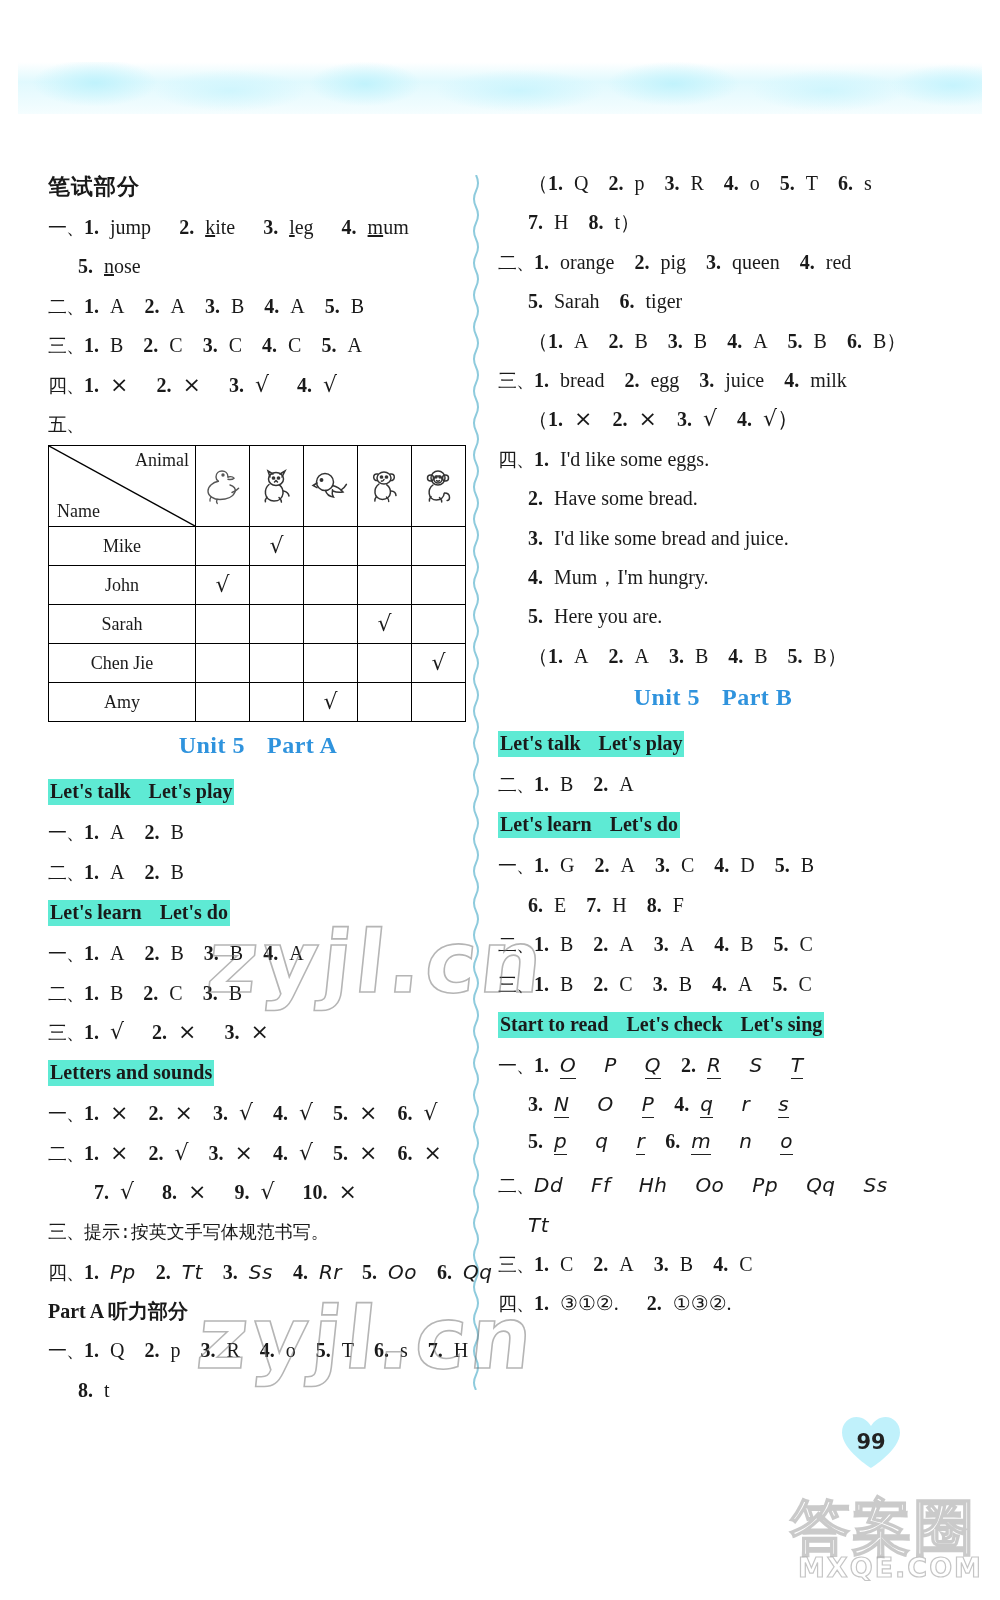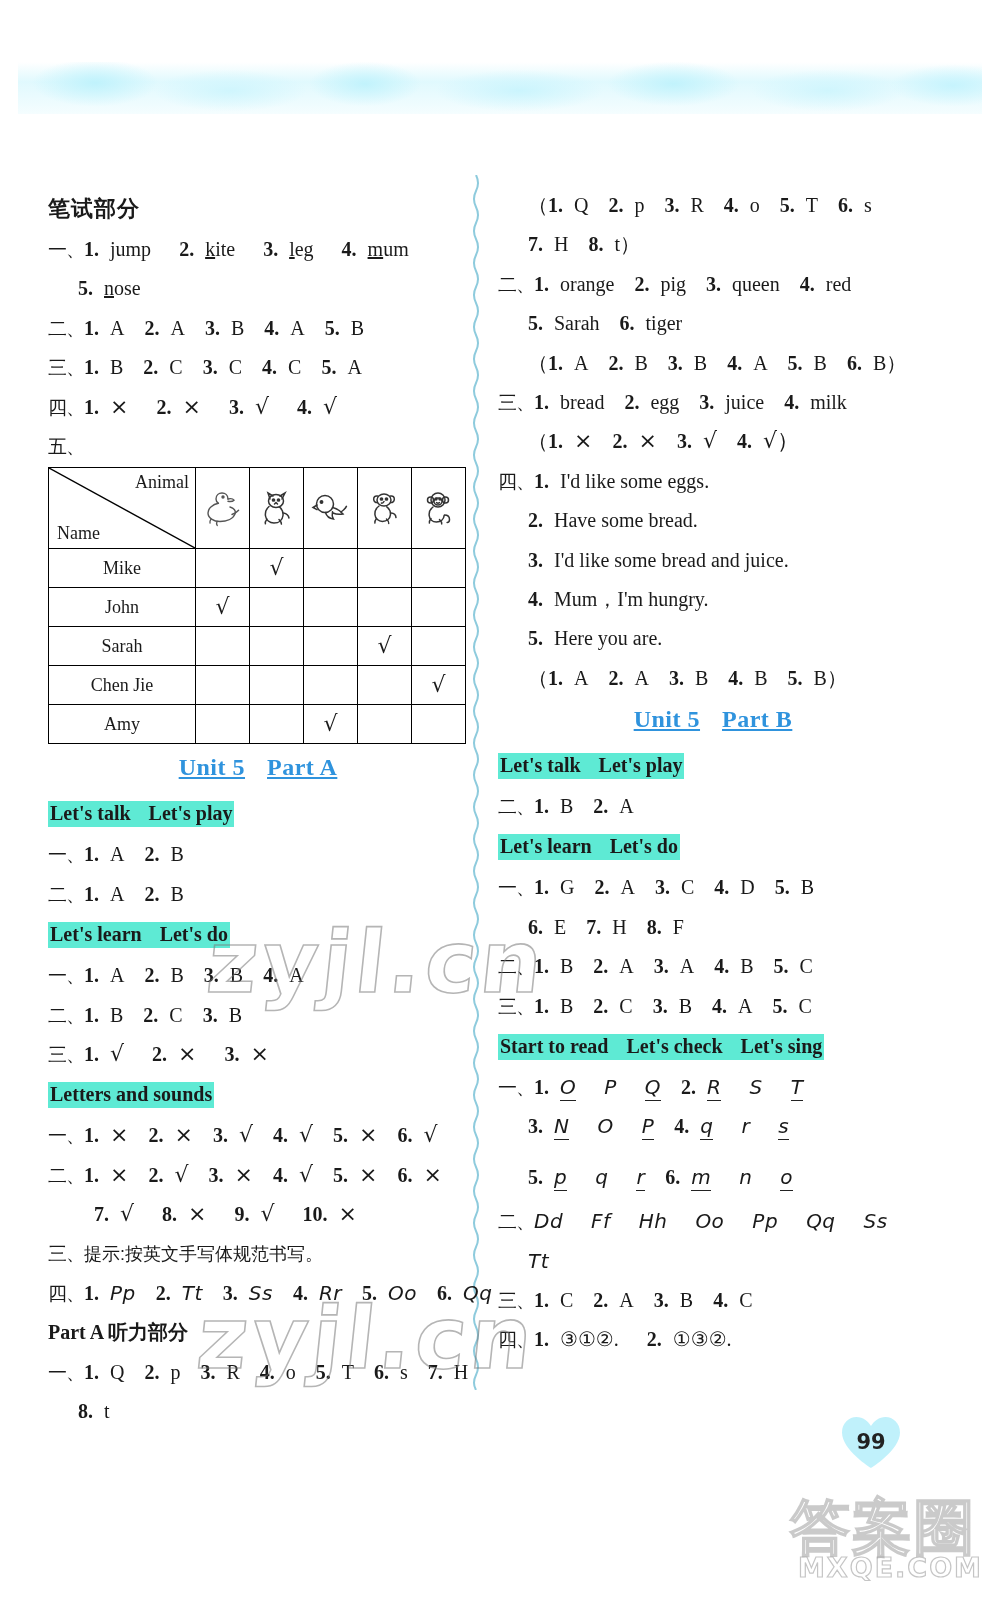--- a/index.html
+++ b/index.html
@@ -38,21 +38,21 @@
   
   .page {
     position: absolute;
     top: 0; left: 0;
     width: 1000px;
     height: 1600px;
   }
 
   .col {
     position: absolute;
-    top: 194px;
+    top: 172px;
   }
   .col-left  { left: 48px;  width: 420px; }
   .col-right { left: 498px; width: 430px; }
 
   
   .divider {
     position: absolute;
     left: 470px;
     top: 175px;
     width: 12px;
@@ -94,21 +94,20 @@
 
   
   .unit-head {
     color: #2f93dd;
     font-family: "Liberation Serif", serif;
     font-weight: bold;
     font-size: 24px;
     text-align: center;
     margin: 6px 0 20px 0;
     letter-spacing: .5px;
-    text-decoration: underline;
   }
   .unit-head .gap { display: inline-block; width: 22px; }
 
   
   .sec-head {
     display: inline-block;
     background: #5eead4;
     font-family: "Liberation Serif", serif;
     font-weight: bold;
     font-size: 20px;
@@ -419,21 +418,21 @@
     <div class="line">
       <span class="nlabel">一、</span><span class="num">1.</span><span class="sp"></span><span class="tick">×</span><span class="sp-l"></span><span class="num">2.</span><span class="sp"></span><span class="tick">×</span><span class="sp-l"></span><span class="num">3.</span><span class="sp"></span><span class="tick">√</span><span class="sp-l"></span><span class="num">4.</span><span class="sp"></span><span class="tick">√</span><span class="sp-l"></span><span class="num">5.</span><span class="sp"></span><span class="tick">×</span><span class="sp-l"></span><span class="num">6.</span><span class="sp"></span><span class="tick">√</span>
     </div>
     <div class="line">
       <span class="nlabel">二、</span><span class="num">1.</span><span class="sp"></span><span class="tick">×</span><span class="sp-l"></span><span class="num">2.</span><span class="sp"></span><span class="tick">√</span><span class="sp-l"></span><span class="num">3.</span><span class="sp"></span><span class="tick">×</span><span class="sp-l"></span><span class="num">4.</span><span class="sp"></span><span class="tick">√</span><span class="sp-l"></span><span class="num">5.</span><span class="sp"></span><span class="tick">×</span><span class="sp-l"></span><span class="num">6.</span><span class="sp"></span><span class="tick">×</span>
     </div>
     <div class="line cont2">
       <span class="num">7.</span><span class="sp"></span><span class="tick">√</span><span class="sp-xl"></span><span class="num">8.</span><span class="sp"></span><span class="tick">×</span><span class="sp-xl"></span><span class="num">9.</span><span class="sp"></span><span class="tick">√</span><span class="sp-xl"></span><span class="num">10.</span><span class="sp"></span><span class="tick">×</span>
     </div>
     <div class="line">
-      <span class="nlabel">三、</span><span style="font-family:Liberation Sans, sans-serif;font-size:18px">提示:按英文手写体规范书写。</span>
+      <span class="nlabel">三、</span><span style="font-family:Liberation Mono, monospace;font-size:18px">提示:按英文手写体规范书写。</span>
     </div>
     <div class="line">
       <span class="nlabel">四、</span><span class="num">1.</span><span class="sp"></span><span class="hand">Pp</span><span class="sp-l"></span><span class="num">2.</span><span class="sp"></span><span class="hand">Tt</span><span class="sp-l"></span><span class="num">3.</span><span class="sp"></span><span class="hand">Ss</span><span class="sp-l"></span><span class="num">4.</span><span class="sp"></span><span class="hand">Rr</span><span class="sp-l"></span><span class="num">5.</span><span class="sp"></span><span class="hand">Oo</span><span class="sp-l"></span><span class="num">6.</span><span class="sp"></span><span class="hand">Qq</span>
     </div>
 
     <div class="line" style="font-weight:bold;font-family:'Liberation Serif',serif;font-size:20px">
       <span>Part A 听力部分</span>
     </div>
     <div class="line">
       <span class="nlabel">一、</span><span class="num">1.</span><span class="sp"></span><span class="ans">Q</span><span class="sp-l"></span><span class="num">2.</span><span class="sp"></span><span class="ans">p</span><span class="sp-l"></span><span class="num">3.</span><span class="sp"></span><span class="ans">R</span><span class="sp-l"></span><span class="num">4.</span><span class="sp"></span><span class="ans">o</span><span class="sp-l"></span><span class="num">5.</span><span class="sp"></span><span class="ans">T</span><span class="sp-l"></span><span class="num">6.</span><span class="sp"></span><span class="ans">s</span><span class="sp-l"></span><span class="num">7.</span><span class="sp"></span><span class="ans">H</span>
@@ -511,21 +510,21 @@
     </div>
     <div class="line">
       <span class="nlabel">三、</span><span class="num">1.</span><span class="sp"></span><span class="ans">B</span><span class="sp-l"></span><span class="num">2.</span><span class="sp"></span><span class="ans">C</span><span class="sp-l"></span><span class="num">3.</span><span class="sp"></span><span class="ans">B</span><span class="sp-l"></span><span class="num">4.</span><span class="sp"></span><span class="ans">A</span><span class="sp-l"></span><span class="num">5.</span><span class="sp"></span><span class="ans">C</span>
     </div>
 
     <div><span class="sec-head"><span>Start to read</span><span class="gap"></span><span>Let's check</span><span class="gap"></span><span>Let's sing</span></span></div>
 
     <div class="line" style="">
       <span class="nlabel">一、</span><span class="num">1.</span><span class="sp"></span><span class="hand hand-u">O</span><span class="sp-xl"></span><span class="hand">P</span><span class="sp-xl"></span><span class="hand hand-u">Q</span><span class="sp-l"></span><span class="num">2.</span><span class="sp"></span><span class="hand hand-u">R</span><span class="sp-xl"></span><span class="hand">S</span><span class="sp-xl"></span><span class="hand hand-u">T</span>
     </div>
-    <div class="line cont" style="margin-bottom:28px">
+    <div class="line cont" style="margin-bottom:14px">
       <span class="num">3.</span><span class="sp"></span><span class="hand hand-u">N</span><span class="sp-xl"></span><span class="hand">O</span><span class="sp-xl"></span><span class="hand hand-u">P</span><span class="sp-l"></span><span class="num">4.</span><span class="sp"></span><span class="hand hand-u">q</span><span class="sp-xl"></span><span class="hand">r</span><span class="sp-xl"></span><span class="hand hand-u">s</span>
     </div>
     <div class="line cont" style="margin-bottom:22px">
       <span class="num">5.</span><span class="sp"></span><span class="hand hand-u">p</span><span class="sp-xl"></span><span class="hand">q</span><span class="sp-xl"></span><span class="hand hand-u">r</span><span class="sp-l"></span><span class="num">6.</span><span class="sp"></span><span class="hand hand-u">m</span><span class="sp-xl"></span><span class="hand">n</span><span class="sp-xl"></span><span class="hand hand-u">o</span>
     </div>
 
     <div class="line">
       <span class="nlabel">二、</span><span class="hand">Dd</span><span class="sp-xl"></span><span class="hand">Ff</span><span class="sp-xl"></span><span class="hand">Hh</span><span class="sp-xl"></span><span class="hand">Oo</span><span class="sp-xl"></span><span class="hand">Pp</span><span class="sp-xl"></span><span class="hand">Qq</span><span class="sp-xl"></span><span class="hand">Ss</span>
     </div>
     <div class="line cont">

